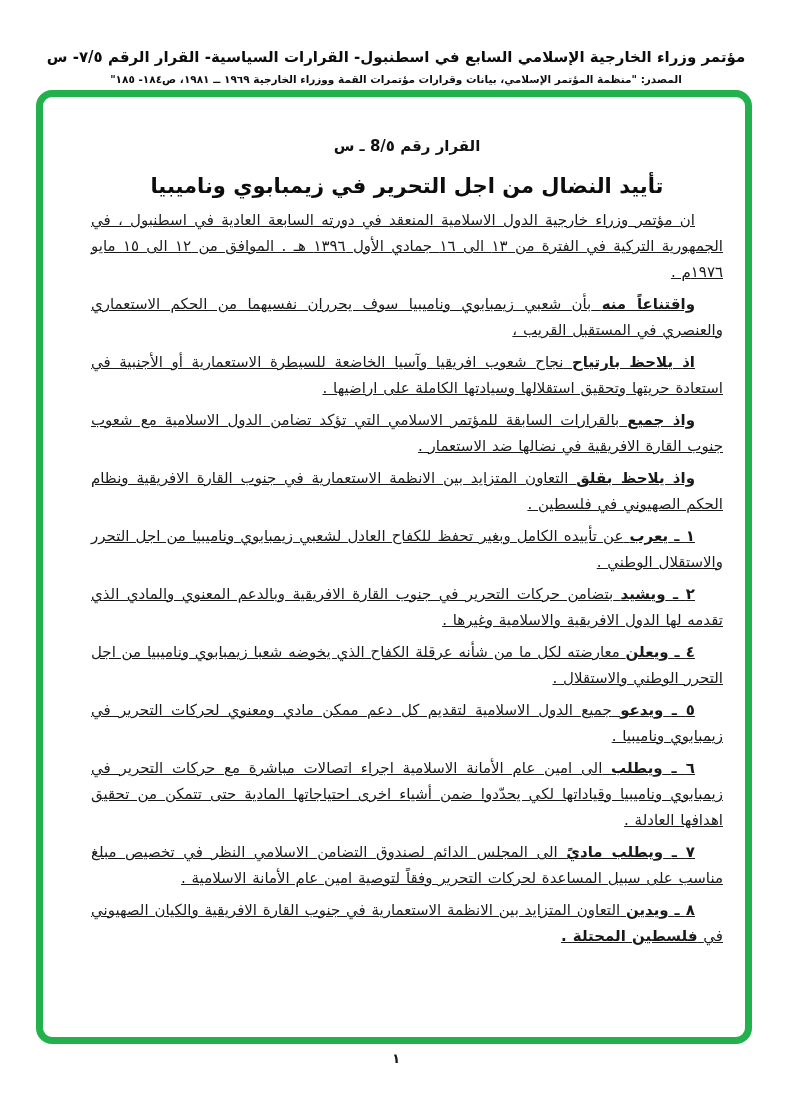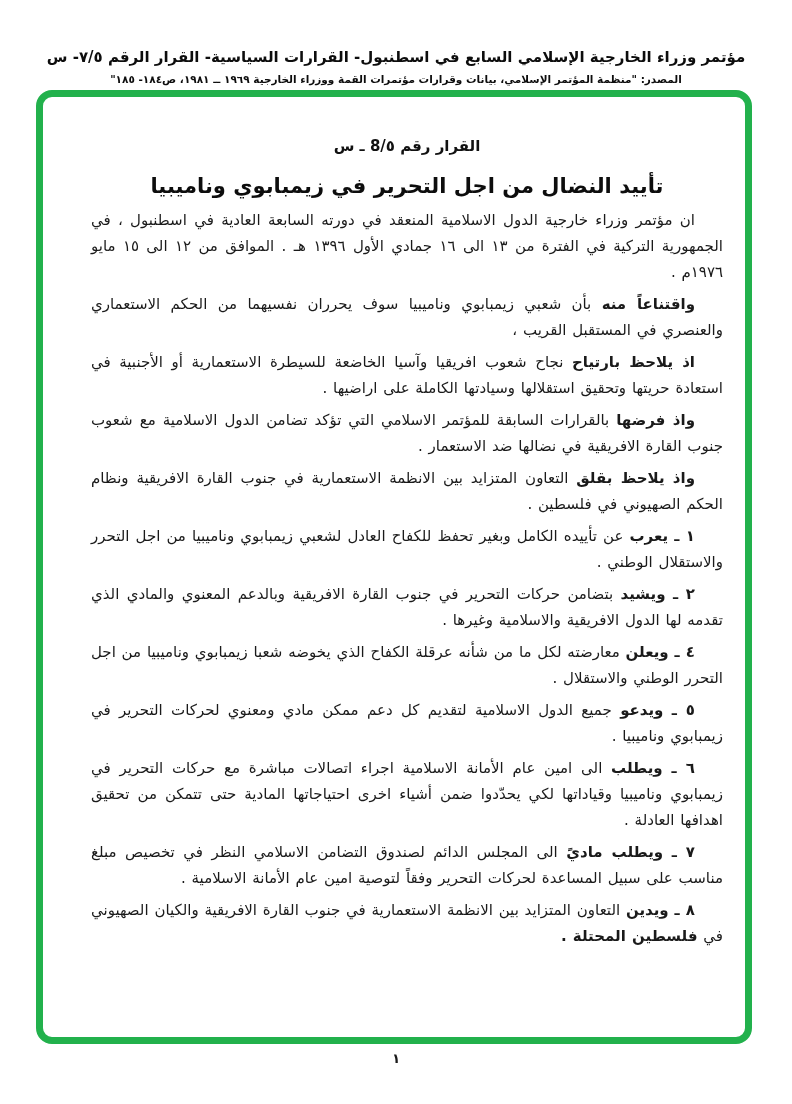--- a/index.html
+++ b/index.html
@@ -44,20 +44,21 @@
   }
   .doc-title {
     text-align: center; font-weight: bold; font-size: 21px;
     margin: 14px 0 8px 0; color: #0d0d0d;
   }
   .para {
     text-align: justify;
     text-indent: 28px;
     margin: 6px 0;
     word-spacing: 1px;
+    text-decoration: underline;
   }
   .para .lead { font-weight: bold; }
   .para .num  { font-weight: bold; }
   .para .tail { font-weight: bold; }
 
   .page-number {
     position: absolute; left: 0; right: 0; top: 1050px;
     text-align: center; font-size: 13.5px; font-weight: bold; color: #1a1a1a;
   }
 </style>
@@ -73,21 +74,21 @@
 
   <div class="frame">
     <div class="content">
 
       <div class="res-number">القرار رقم 8/٥ ـ س</div>
       <div class="doc-title">تأييد النضال من اجل التحرير في زيمبابوي وناميبيا</div>
 
       <p class="para"><span class="lead"></span> <span>ان مؤتمر وزراء خارجية الدول الاسلامية المنعقد في دورته السابعة العادية في اسطنبول ، في الجمهورية التركية في الفترة من ١٣ الى ١٦ جمادي الأول ١٣٩٦ هـ . الموافق من ١٢ الى ١٥ مايو ١٩٧٦م .</span></p>
       <p class="para"><span class="lead">واقتناعاً منه</span> <span>بأن شعبي زيمبابوي وناميبيا سوف يحرران نفسيهما من الحكم الاستعماري والعنصري في المستقبل القريب ،</span></p>
       <p class="para"><span class="lead">اذ يلاحظ بارتياح</span> <span>نجاح شعوب افريقيا وآسيا الخاضعة للسيطرة الاستعمارية أو الأجنبية في استعادة حريتها وتحقيق استقلالها وسيادتها الكاملة على اراضيها .</span></p>
-      <p class="para"><span class="lead">واذ فرضها</span> <span>بالقرارات السابقة للمؤتمر الاسلامي التي تؤكد تضامن الدول الاسلامية مع شعوب جنوب القارة الافريقية في نضالها ضد الاستعمار .</span></p>
+      <p class="para"><span class="lead">واذ جميع</span> <span>بالقرارات السابقة للمؤتمر الاسلامي التي تؤكد تضامن الدول الاسلامية مع شعوب جنوب القارة الافريقية في نضالها ضد الاستعمار .</span></p>
       <p class="para"><span class="lead">واذ يلاحظ بقلق</span> <span>التعاون المتزايد بين الانظمة الاستعمارية في جنوب القارة الافريقية ونظام الحكم الصهيوني في فلسطين .</span></p>
 
       <p class="para"><span class="num">١ ـ</span> <span class="lead">يعرب</span> <span>عن تأييده الكامل وبغير تحفظ للكفاح العادل لشعبي زيمبابوي وناميبيا من اجل التحرر والاستقلال الوطني .</span> <span class="tail"></span></p>
       <p class="para"><span class="num">٢ ـ</span> <span class="lead">ويشيد</span> <span>بتضامن حركات التحرير في جنوب القارة الافريقية وبالدعم المعنوي والمادي الذي تقدمه لها الدول الافريقية والاسلامية وغيرها .</span> <span class="tail"></span></p>
       <p class="para"><span class="num">٤ ـ</span> <span class="lead">ويعلن</span> <span>معارضته لكل ما من شأنه عرقلة الكفاح الذي يخوضه شعبا زيمبابوي وناميبيا من اجل التحرر الوطني والاستقلال .</span> <span class="tail"></span></p>
       <p class="para"><span class="num">٥ ـ</span> <span class="lead">ويدعو</span> <span>جميع الدول الاسلامية لتقديم كل دعم ممكن مادي ومعنوي لحركات التحرير في زيمبابوي وناميبيا .</span> <span class="tail"></span></p>
       <p class="para"><span class="num">٦ ـ</span> <span class="lead">ويطلب</span> <span>الى امين عام الأمانة الاسلامية اجراء اتصالات مباشرة مع حركات التحرير في زيمبابوي وناميبيا وقياداتها لكي يحدّدوا ضمن أشياء اخرى احتياجاتها المادية حتى تتمكن من تحقيق اهدافها العادلة .</span> <span class="tail"></span></p>
       <p class="para"><span class="num">٧ ـ</span> <span class="lead">ويطلب ماديً</span> <span>الى المجلس الدائم لصندوق التضامن الاسلامي النظر في تخصيص مبلغ مناسب على سبيل المساعدة لحركات التحرير وفقاً لتوصية امين عام الأمانة الاسلامية .</span> <span class="tail"></span></p>
       <p class="para"><span class="num">٨ ـ</span> <span class="lead">ويدين</span> <span>التعاون المتزايد بين الانظمة الاستعمارية في جنوب القارة الافريقية والكيان الصهيوني في</span> <span class="tail">فلسطين المحتلة .</span></p>
 

